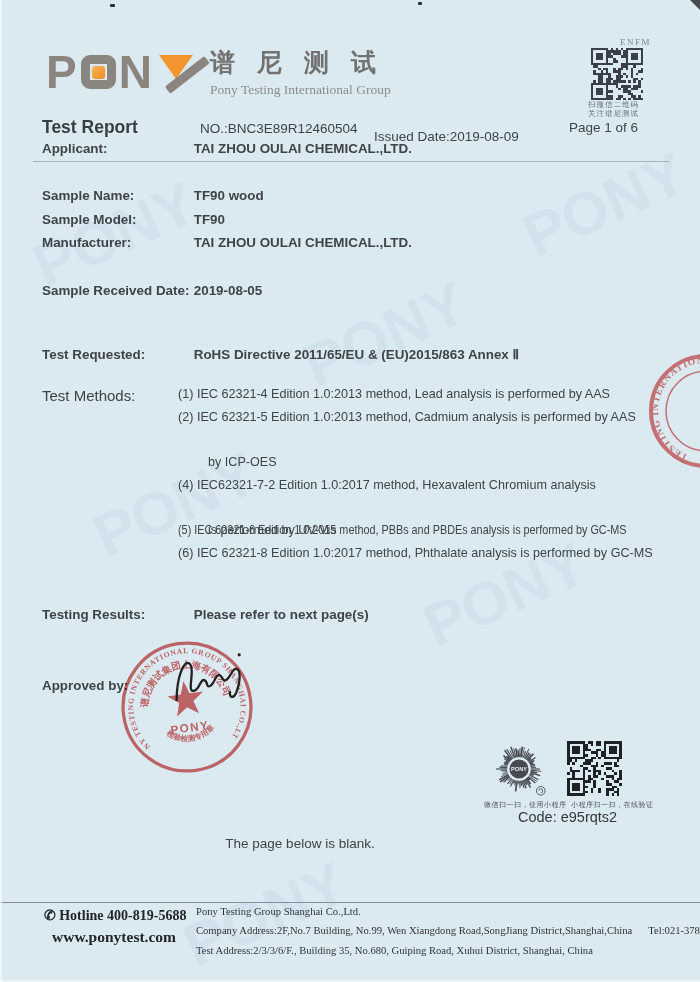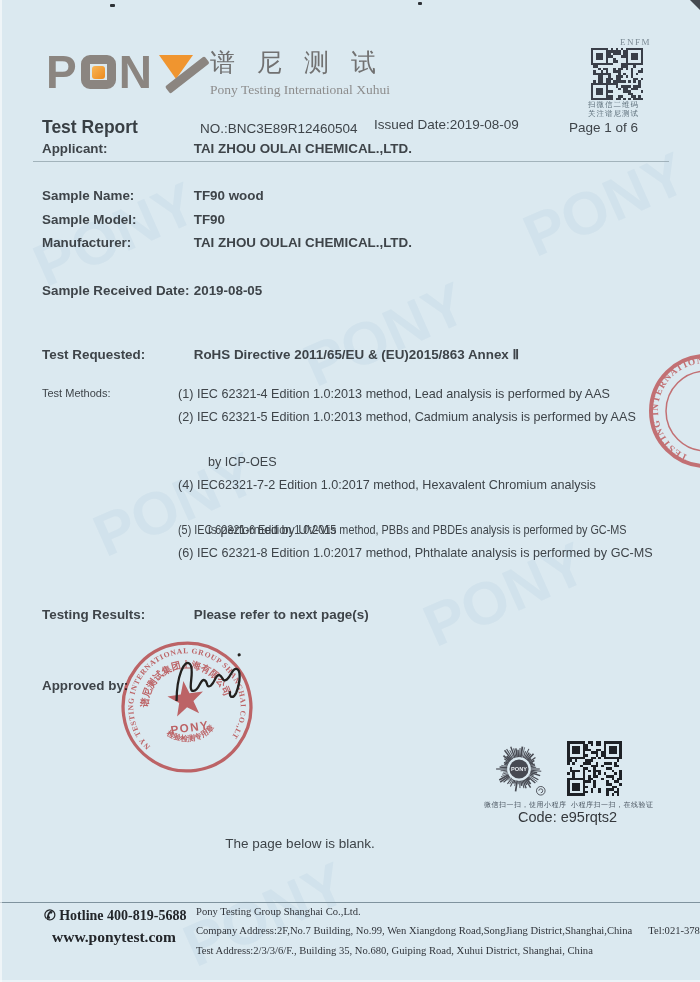--- a/index.html
+++ b/index.html
@@ -21,36 +21,36 @@
   .logo-o{box-sizing:border-box;width:35px;height:34px;border:9px solid #8b8580;border-radius:9px;
           margin:0 3px;position:relative;}
   .logo-o-core{position:absolute;inset:0;margin:auto;width:13px;height:13px;border-radius:3px;
           background:linear-gradient(135deg,#f8b556,#ec8a1e);}
   .logo-y{position:relative;width:44px;height:38px;margin-left:5px;}
   .logo-y-tri{position:absolute;left:1px;top:2px;width:0;height:0;
           border-left:17px solid transparent;border-right:17px solid transparent;
           border-top:24px solid #f0952f;}
   .logo-y-diag{position:absolute;top:2px;right:-5px;width:50px;height:9px;background:#8b8580;
           transform-origin:100% 50%;transform:rotate(-38deg);border-radius:2px;}
-  .brand-cn{position:absolute;left:210px;top:46px;font-size:25px;font-weight:400;color:#717171;letter-spacing:22px;white-space:nowrap;}
+  .brand-cn{position:absolute;left:210px;top:46px;font-size:25px;font-weight:700;color:#717171;letter-spacing:22px;white-space:nowrap;}
   .brand-en{position:absolute;left:210px;top:82px;font-family:"Liberation Serif",serif;font-size:13.5px;color:#8d8d8d;}
   .enfm{position:absolute;left:620px;top:37px;font-family:"Liberation Serif",serif;font-size:9px;
         letter-spacing:1.5px;color:#7b8a94;}
   .qr-top{position:absolute;left:591px;top:48px;width:52px;height:52px;}
   .qr-top-cap{position:absolute;left:588px;top:100px;font-size:7.5px;line-height:9px;color:#5e707b;letter-spacing:1px;}
   
   .report-title{position:absolute;left:42px;top:117px;font-size:17.5px;font-weight:bold;color:#383f44;}
   .pair{position:absolute;display:flex;font-size:13.5px;white-space:nowrap;}
   .page-ind{position:absolute;left:569px;top:120px;font-size:13.5px;}
   .divider{position:absolute;left:33px;top:161px;width:636px;height:1px;background:#8fa0aa;opacity:.75;}
   
   .intro{position:absolute;left:42px;top:167px;font-size:13.4px;}
   .frow{position:absolute;left:42px;font-size:13.4px;white-space:nowrap;font-weight:bold;}
   .frow .lab{display:inline-block;width:148px;}
-  .m-label{position:absolute;left:42px;top:387px;font-size:11px;}
+  .m-label{position:absolute;left:42px;top:387px;font-size:15px;}
   .m-line{position:absolute;left:178px;font-size:12.6px;white-space:nowrap;}
   .m-line.indent{left:208px;}
   .m-line.condensed{transform:scaleX(.86);transform-origin:left center;}
   
   .stamp{position:absolute;left:118px;top:638px;width:138px;height:138px;opacity:.92;mix-blend-mode:multiply;}
   .sidestamp{position:absolute;left:645px;top:352px;width:55px;height:118px;opacity:.85;mix-blend-mode:multiply;}
   .signature{position:absolute;left:165px;top:646px;width:110px;height:55px;z-index:6;}
   
   .blank-note{position:absolute;left:0;top:836px;width:600px;text-align:center;font-size:13.5px;}
   .sun-code{position:absolute;left:486px;top:736px;width:66px;height:66px;}
@@ -89,21 +89,21 @@
     <span class="logo-o">
         <span class="logo-o-core"></span>
       </span>
     <span class="logo-letter">N</span>
     <span class="logo-y">
       <span class="logo-y-tri"></span>
       <span class="logo-y-diag"></span>
     </span>
   </div>
   <div class="brand-cn">谱尼测试</div>
-  <div class="brand-en">Pony Testing International Xuhui</div>
+  <div class="brand-en">Pony Testing International Group</div>
 
   <div class="enfm">ENFM</div>
   <div class="qr-top"><svg viewBox="0 0 21 21" width="100%" height="100%" shape-rendering="crispEdges" fill="#3a3f49">
         <rect x="0" y="0" width="1" height="1"></rect>
         <rect x="1" y="0" width="1" height="1"></rect>
         <rect x="2" y="0" width="1" height="1"></rect>
         <rect x="3" y="0" width="1" height="1"></rect>
         <rect x="4" y="0" width="1" height="1"></rect>
         <rect x="5" y="0" width="1" height="1"></rect>
         <rect x="6" y="0" width="1" height="1"></rect>
@@ -338,21 +338,21 @@
   <div class="qr-top-cap">
     <div>扫微信二维码</div>
     <div>关注谱尼测试</div>
   </div>
 
   <div class="report-title">Test Report</div>
   <div class="pair" style="left:200px;top:121px">
     <span>NO.:</span>
     <span>BNC3E89R12460504</span>
   </div>
-  <div class="pair" style="left:374px;top:117px">
+  <div class="pair" style="left:374px;top:129px">
     <span>Issued Date:</span>
     <span>2019-08-09</span>
   </div>
   <div class="page-ind">Page 1 of 6</div>
 
   <div class="frow" style="top:141px">
     <span class="lab">Applicant:</span>
     <span>TAI ZHOU OULAI CHEMICAL.,LTD.</span>
   </div>
 

